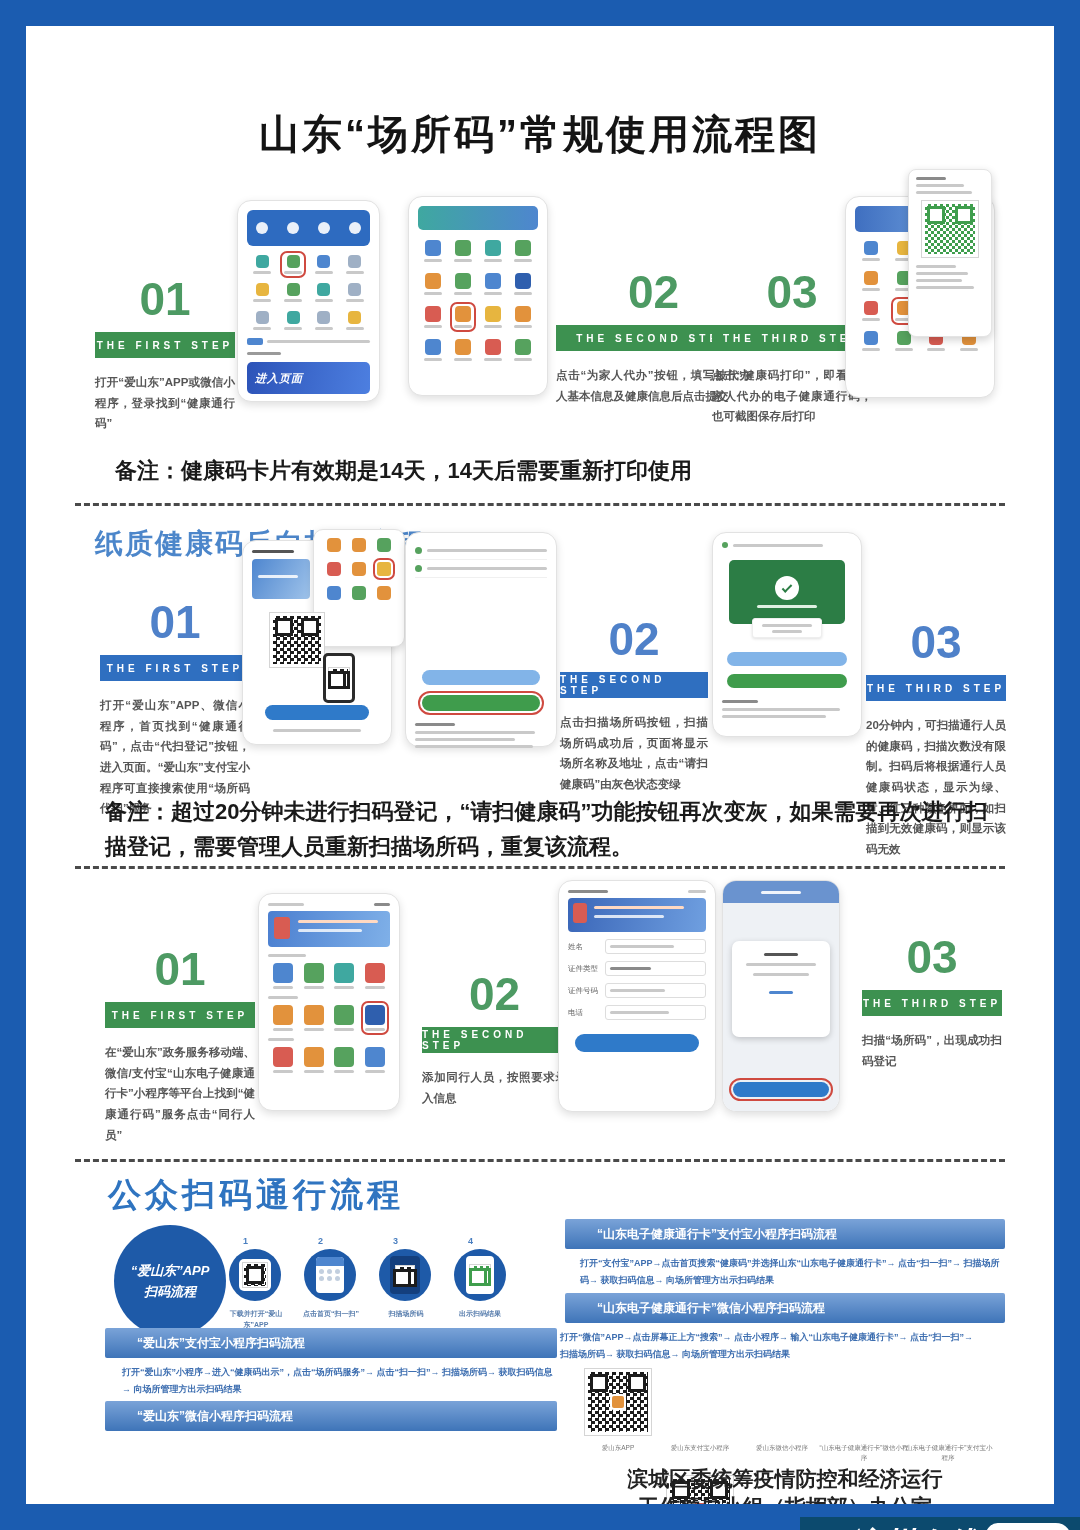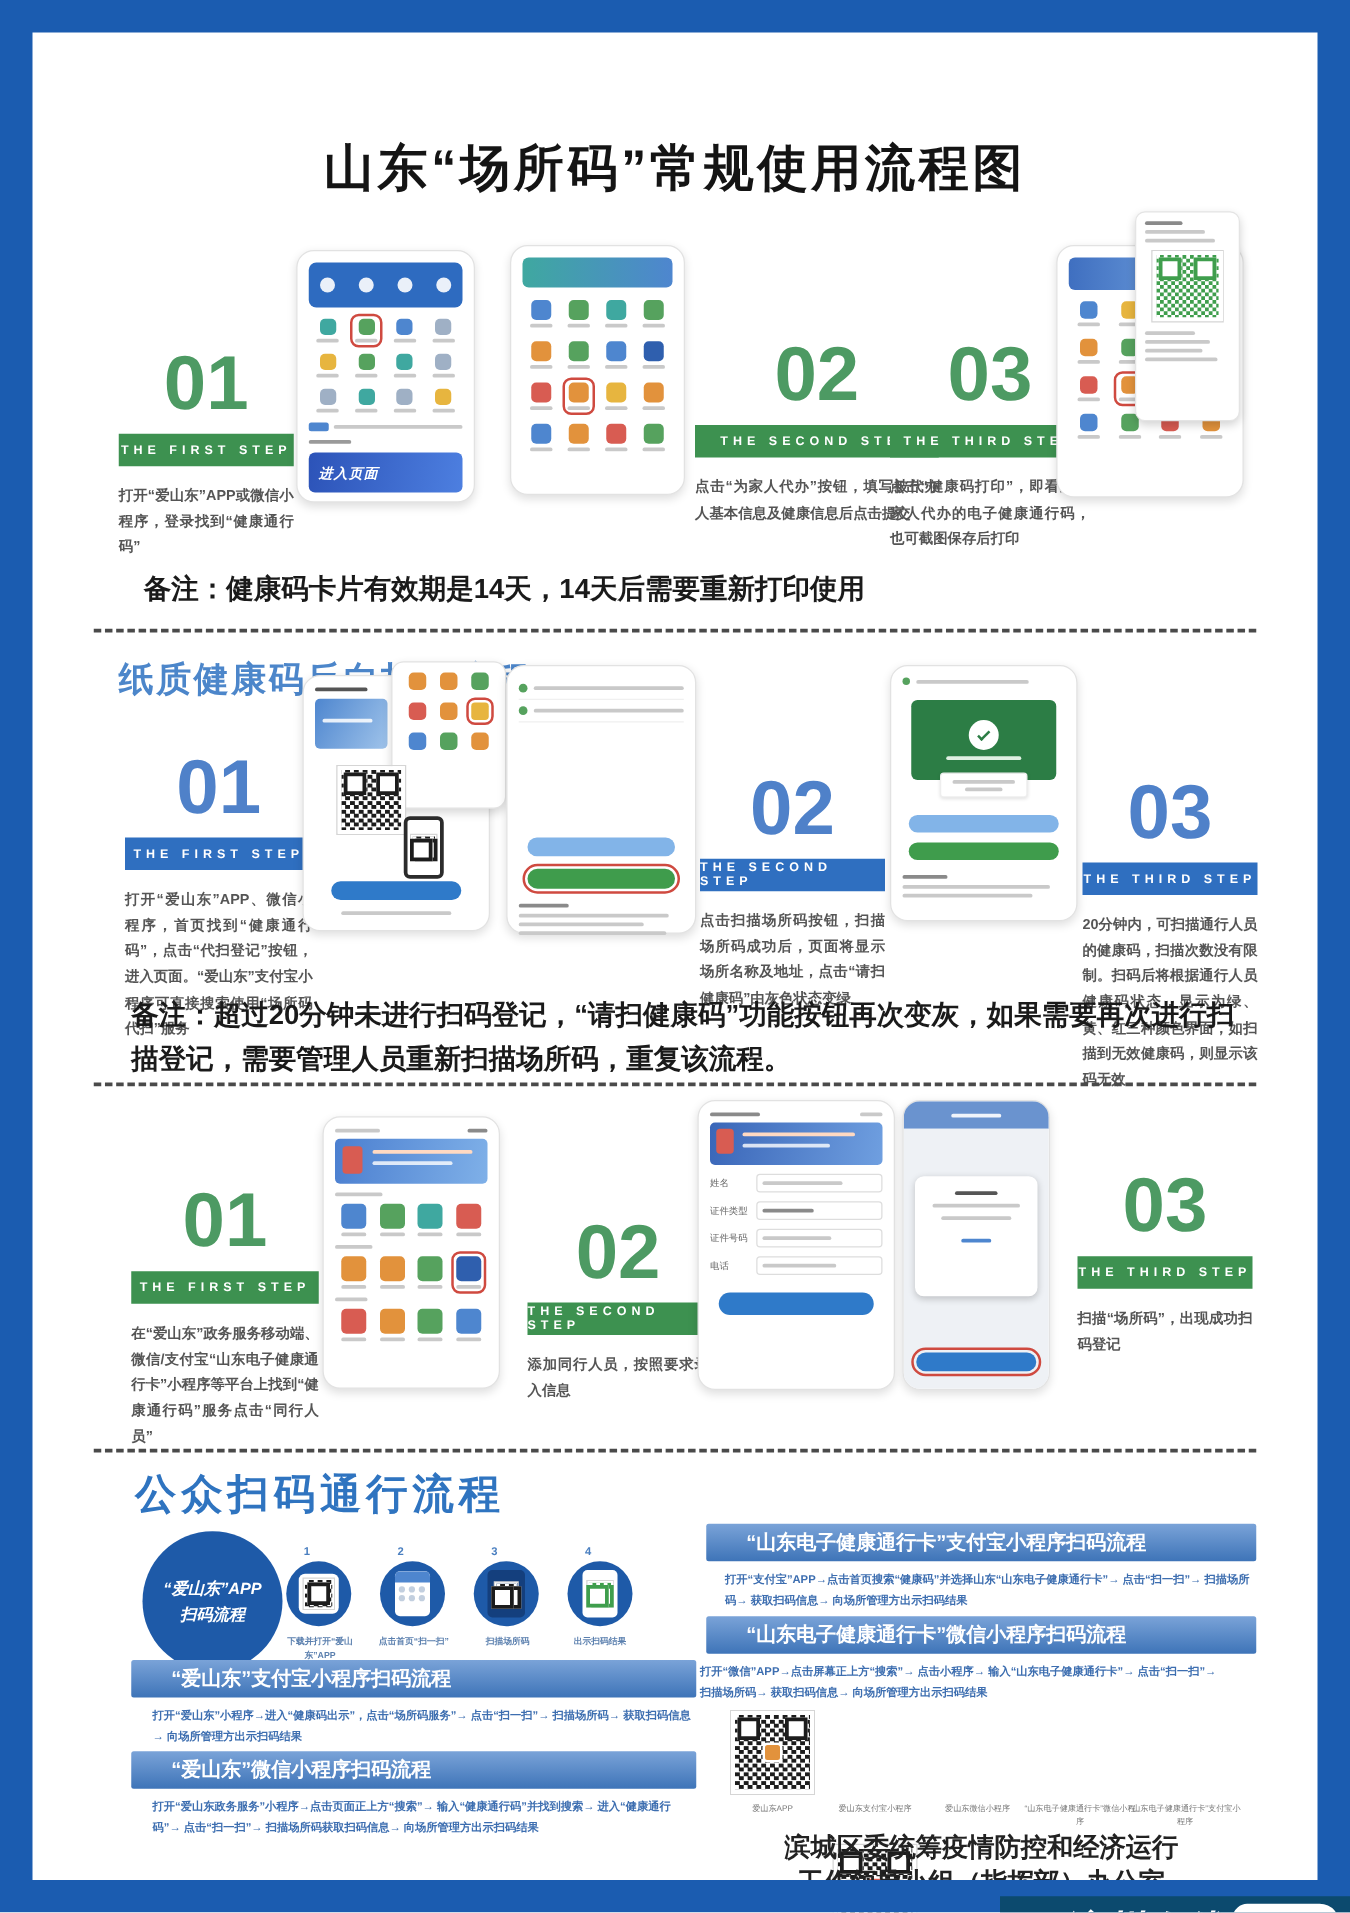--- a/index.html
+++ b/index.html
@@ -4,21 +4,21 @@
 <style>
   html,body{margin:0;padding:0;background:#e8e8e8;}
   *{box-sizing:border-box;font-family:"Liberation Sans","DejaVu Sans",sans-serif;}
   .page{position:relative;width:1080px;height:1530px;background:#fff;margin:0 auto;overflow:hidden;}
   .frame{position:absolute;inset:0;border:26px solid #1b5cb0;pointer-events:none;z-index:40;}
   .abs{position:absolute;margin-top:41px;}
   .title{top:66px;left:0;right:0;text-align:center;font-size:40px;font-weight:900;color:#141414;letter-spacing:3px;}
   .sec-head{font-weight:800;letter-spacing:2px;}
   .green-t{color:#33a05c;} .blue-t{color:#4c86ca;}
   .step{display:flex;flex-direction:column;align-items:center;}
-  .step .num{font-size:61px;font-weight:600;line-height:1;margin-bottom:10px;}
+  .step .num{font-size:46px;font-weight:600;line-height:1;margin-bottom:10px;}
   .num-g{color:#4d9a63;} .num-b{color:#4f81c9;}
   .step .ban{width:100%;height:26px;display:flex;align-items:center;justify-content:center;color:#fff;
     font-size:10px;letter-spacing:4px;font-weight:700;}
   .ban-g{background:#3d9150;} .ban-b{background:#2f6fc0;}
   .step .desc{margin-top:14px;font-size:11.5px;line-height:1.8;color:#555;font-weight:700;text-align:justify;width:100%;}
   .note{font-size:22px;font-weight:800;color:#1a1a1a;line-height:1.6;}
   .divider{border-top:3px dashed #4a4a4a;height:0;}
   .phone{position:absolute;background:#fff;border:1px solid #e2e2e2;border-radius:14px;
     box-shadow:0 3px 8px rgba(0,0,0,.13);padding:9px;}
   .bar{height:3px;background:#c9c9c9;border-radius:2px;}
@@ -32,21 +32,21 @@
   .qr-sq{position:relative;background-image:repeating-conic-gradient(#1c1c1c 0% 25%,#fff 0% 50%);background-size:7px 7px;border:3px solid #fff;box-shadow:0 0 0 1px #d5d5d5;}
   .qr-sq::before,.qr-sq::after{content:"";position:absolute;width:12px;height:12px;border:3px solid #1c1c1c;background:#fff;top:2px;}
   .qr-sq::before{left:2px;} .qr-sq::after{right:2px;}
   .qr-green{background-image:repeating-conic-gradient(#3f9e4d 0% 25%,#fff 0% 50%);background-size:6px 6px;}
   .qr-green::before,.qr-green::after{border-color:#3f9e4d;}
   .qr-logo{position:absolute;left:50%;top:50%;transform:translate(-50%,-50%);width:16px;height:16px;background:#d9604f;border:2px solid #fff;border-radius:4px;}
   .qr-round{position:relative;border-radius:50%;background:repeating-conic-gradient(#1c1c1c 0deg 7deg,#fff 7deg 14deg);}
   .qr-round .core{position:absolute;left:50%;top:50%;transform:translate(-50%,-50%);width:46%;height:46%;background:#fff;border-radius:50%;display:flex;align-items:center;justify-content:center;}
   .dot{border-radius:50%;}
   .qr-cap{font-size:6.5px;color:#777;text-align:center;line-height:1.5;}
-  .s4ban{height:30px;background:linear-gradient(180deg,#7aa3d8,#3e74b8);display:flex;align-items:center;color:#fff;font-weight:800;font-size:16px;padding-left:32px;border-radius:2px;}
+  .s4ban{height:30px;background:linear-gradient(180deg,#7aa3d8,#3e74b8);display:flex;align-items:center;color:#fff;font-weight:800;font-size:12px;padding-left:32px;border-radius:2px;}
   .s4desc{font-size:9px;color:#3d6eb0;line-height:1.9;font-weight:600;}
   .circle-num{font-size:9px;color:#4a7fc0;font-weight:700;}
   .circ{border-radius:50%;background:#1e5aa8;display:flex;align-items:center;justify-content:center;}
   .circ-cap{font-size:7px;color:#5a7fae;text-align:center;line-height:1.5;font-weight:700;}
   .check{width:10px;height:5px;border-left:2.5px solid #2c7d45;border-bottom:2.5px solid #2c7d45;transform:rotate(-45deg);margin-top:-2px;}
   .formrow{display:flex;align-items:center;gap:5px;margin-top:7px;}
   .formrow .lbl{font-size:7.5px;color:#666;width:32px;flex:none;}
   .formrow .inp{flex:1;height:15px;border:1px solid #ddd;border-radius:3px;display:flex;align-items:center;padding:0 4px;background:#fff;}
 </style>
 </head>
@@ -565,21 +565,20 @@
   <div class="abs circ" style="left:454px;top:1208px;width:52px;height:52px;">
     <div style="width:28px;height:38px;background:#fff;border-radius:4px;display:flex;align-items:center;justify-content:center;">
       <div class="qr-sq qr-green" style="width:20px;height:20px;border-width:1px;"></div>
     </div>
   </div>
   <div class="abs circ-cap" style="left:446px;top:1268px;width:68px;">出示扫码结果</div>
 
   <div class="abs s4desc" style="left:122px;top:1323px;width:432px;">打开“爱山东”小程序→进入“健康码出示”，点击“场所码服务”→ 点击“扫一扫”→ 扫描场所码→ 获取扫码信息→ 向场所管理方出示扫码结果</div>
   <div class="abs s4ban" style="left:105px;top:1287px;width:452px;">“爱山东”支付宝小程序扫码流程</div>
   <div class="abs s4ban" style="left:105px;top:1360px;width:452px;">“爱山东”微信小程序扫码流程</div>
-  <div class="abs s4desc" style="left:122px;top:1396px;width:432px;">打开“爱山东政务服务”小程序→点击页面正上方“搜索”→ 输入“健康通行码”并找到搜索→ 进入“健康通行码”→ 点击“扫一扫”→ 扫描场所码获取扫码信息→ 向场所管理方出示扫码结果</div>
 
   <div class="abs s4ban" style="left:565px;top:1178px;width:440px;">“山东电子健康通行卡”支付宝小程序扫码流程</div>
   <div class="abs s4desc" style="left:580px;top:1214px;width:420px;">打开“支付宝”APP→点击首页搜索“健康码”并选择山东“山东电子健康通行卡”→ 点击“扫一扫”→ 扫描场所码→ 获取扫码信息→ 向场所管理方出示扫码结果</div>
   <div class="abs s4ban" style="left:565px;top:1252px;width:440px;">“山东电子健康通行卡”微信小程序扫码流程</div>
   <div class="abs s4desc" style="left:560px;top:1288px;width:420px;">打开“微信”APP→点击屏幕正上方“搜索”→ 点击小程序→ 输入“山东电子健康通行卡”→ 点击“扫一扫”→ 扫描场所码→ 获取扫码信息→ 向场所管理方出示扫码结果</div>
 
   <div class="abs qr-sq" style="left:585px;top:1328px;width:66px;height:66px;">
       <span class="qr-logo" style="background:#e2923c;"></span>
     </div>
   <div class="abs qr-cap" style="left:577px;top:1402px;width:82px;">爱山东APP</div>

